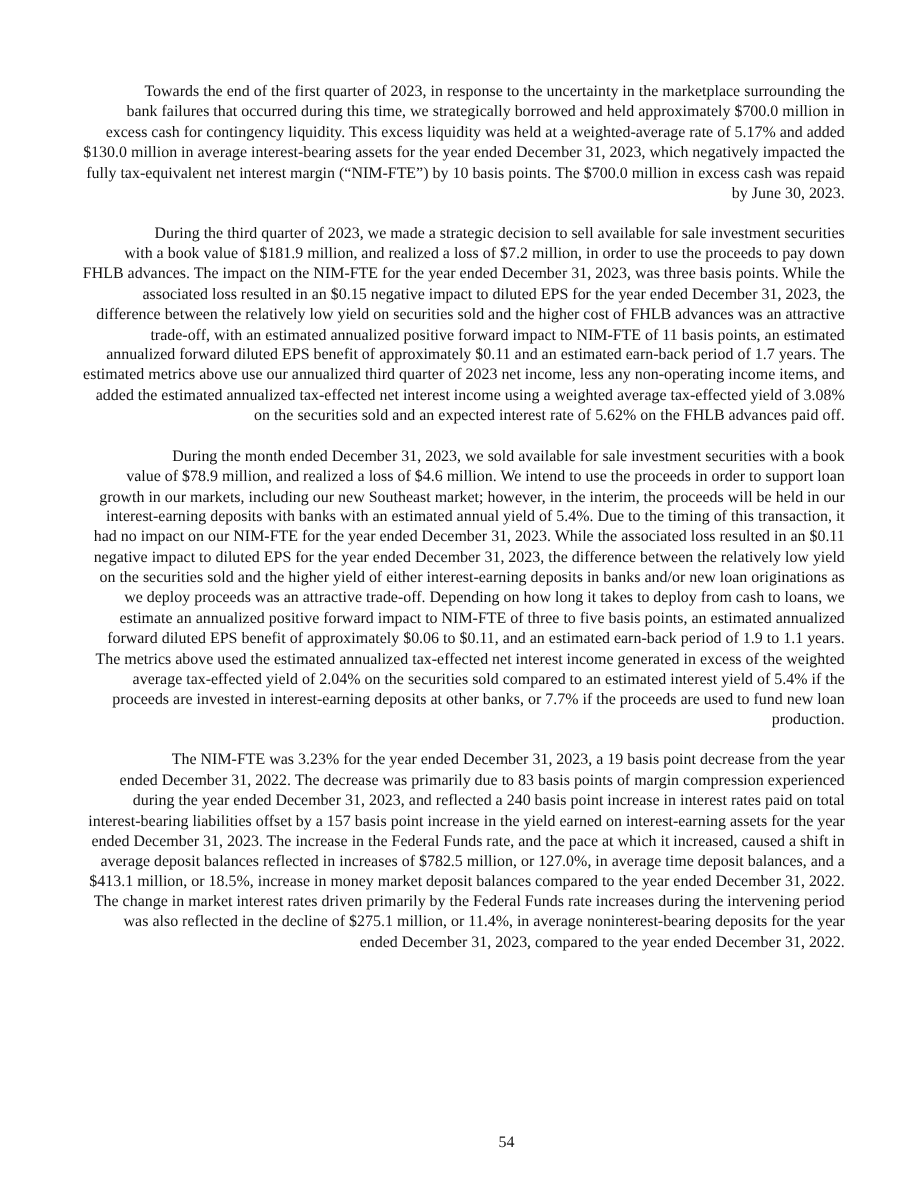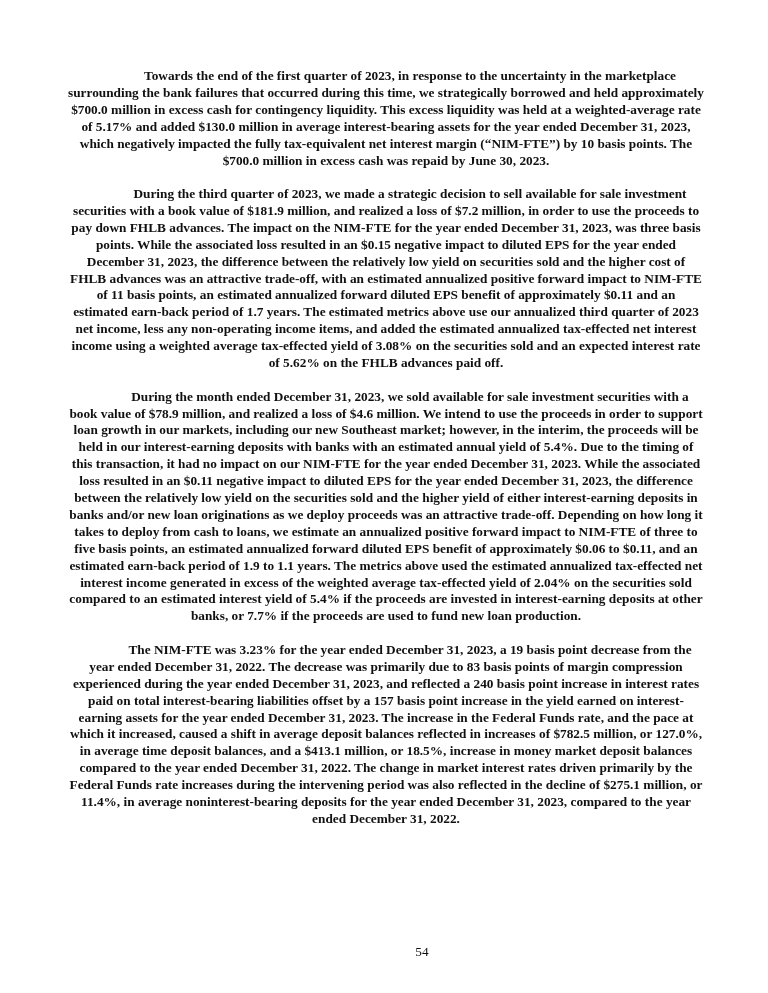--- a/index.html
+++ b/index.html
@@ -10,22 +10,21 @@
     top: 68px;
     width: 636px;
     font-family: "Liberation Serif", "DejaVu Serif", serif;
     font-size: 13.3px;
     line-height: 16.9px;
     color: #111111;
   }
   .para {
     margin: 0 0 16.6px 0;
     text-indent: 48px;
-    text-align: center;
-    font-weight: bold;
+    text-align: right;
   }
   .page-number {
     position: absolute;
     left: 0;
     width: 748px;
     top: 944px;
     text-align: center;
     font-family: "Liberation Serif", "DejaVu Serif", serif;
     font-size: 13.3px;
     color: #111111;

